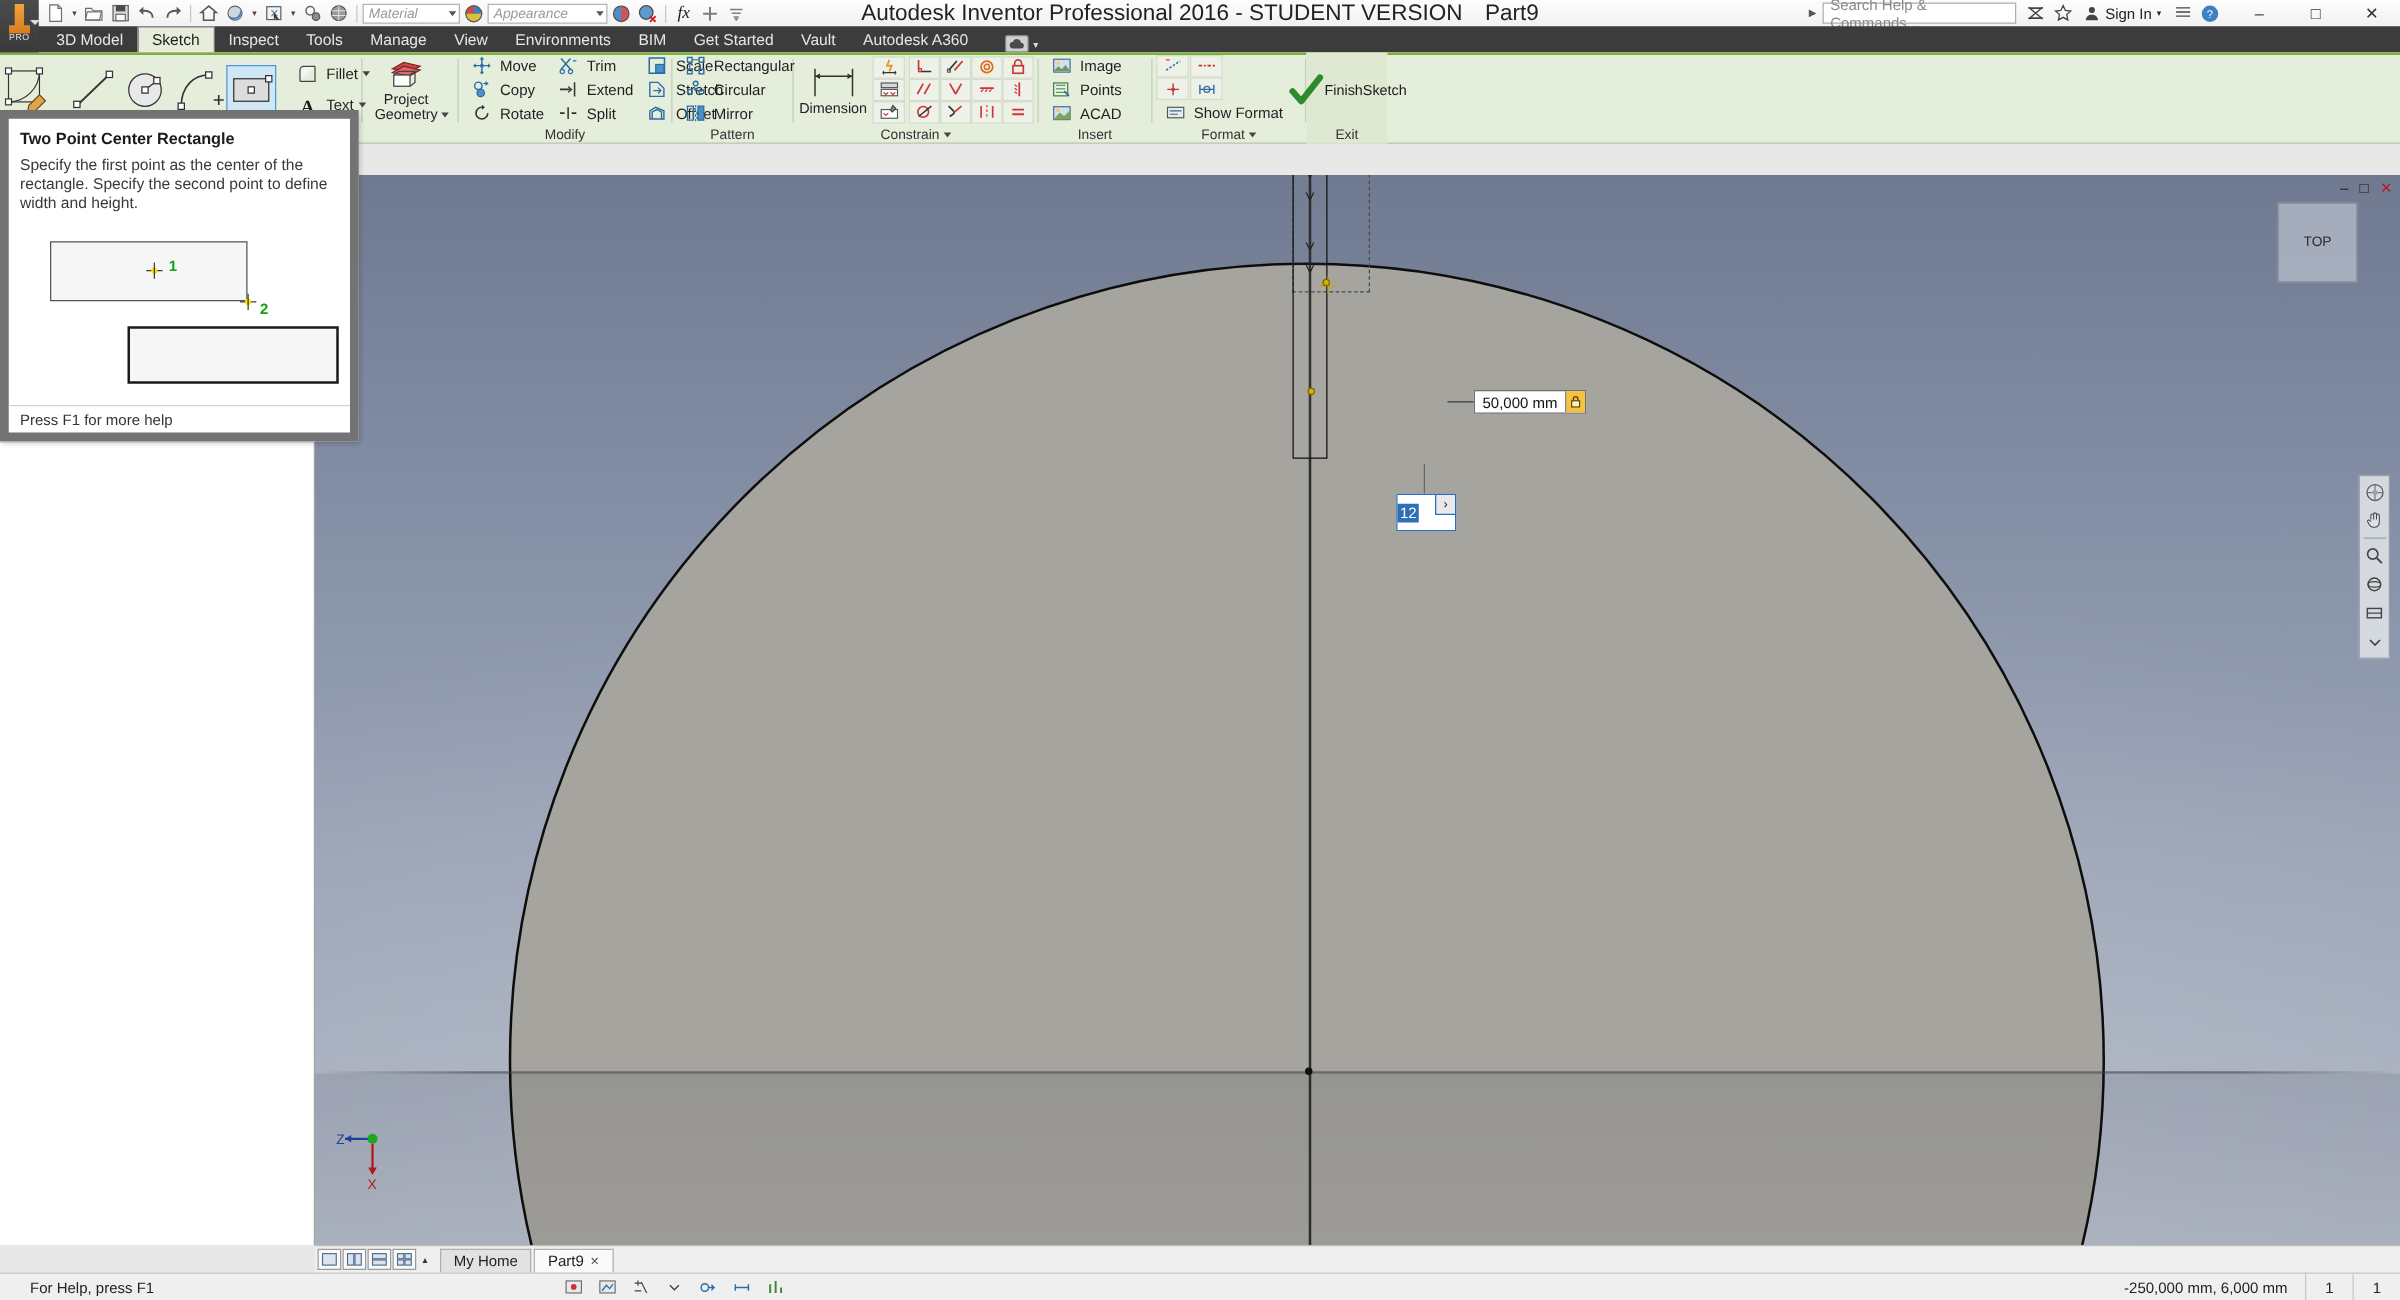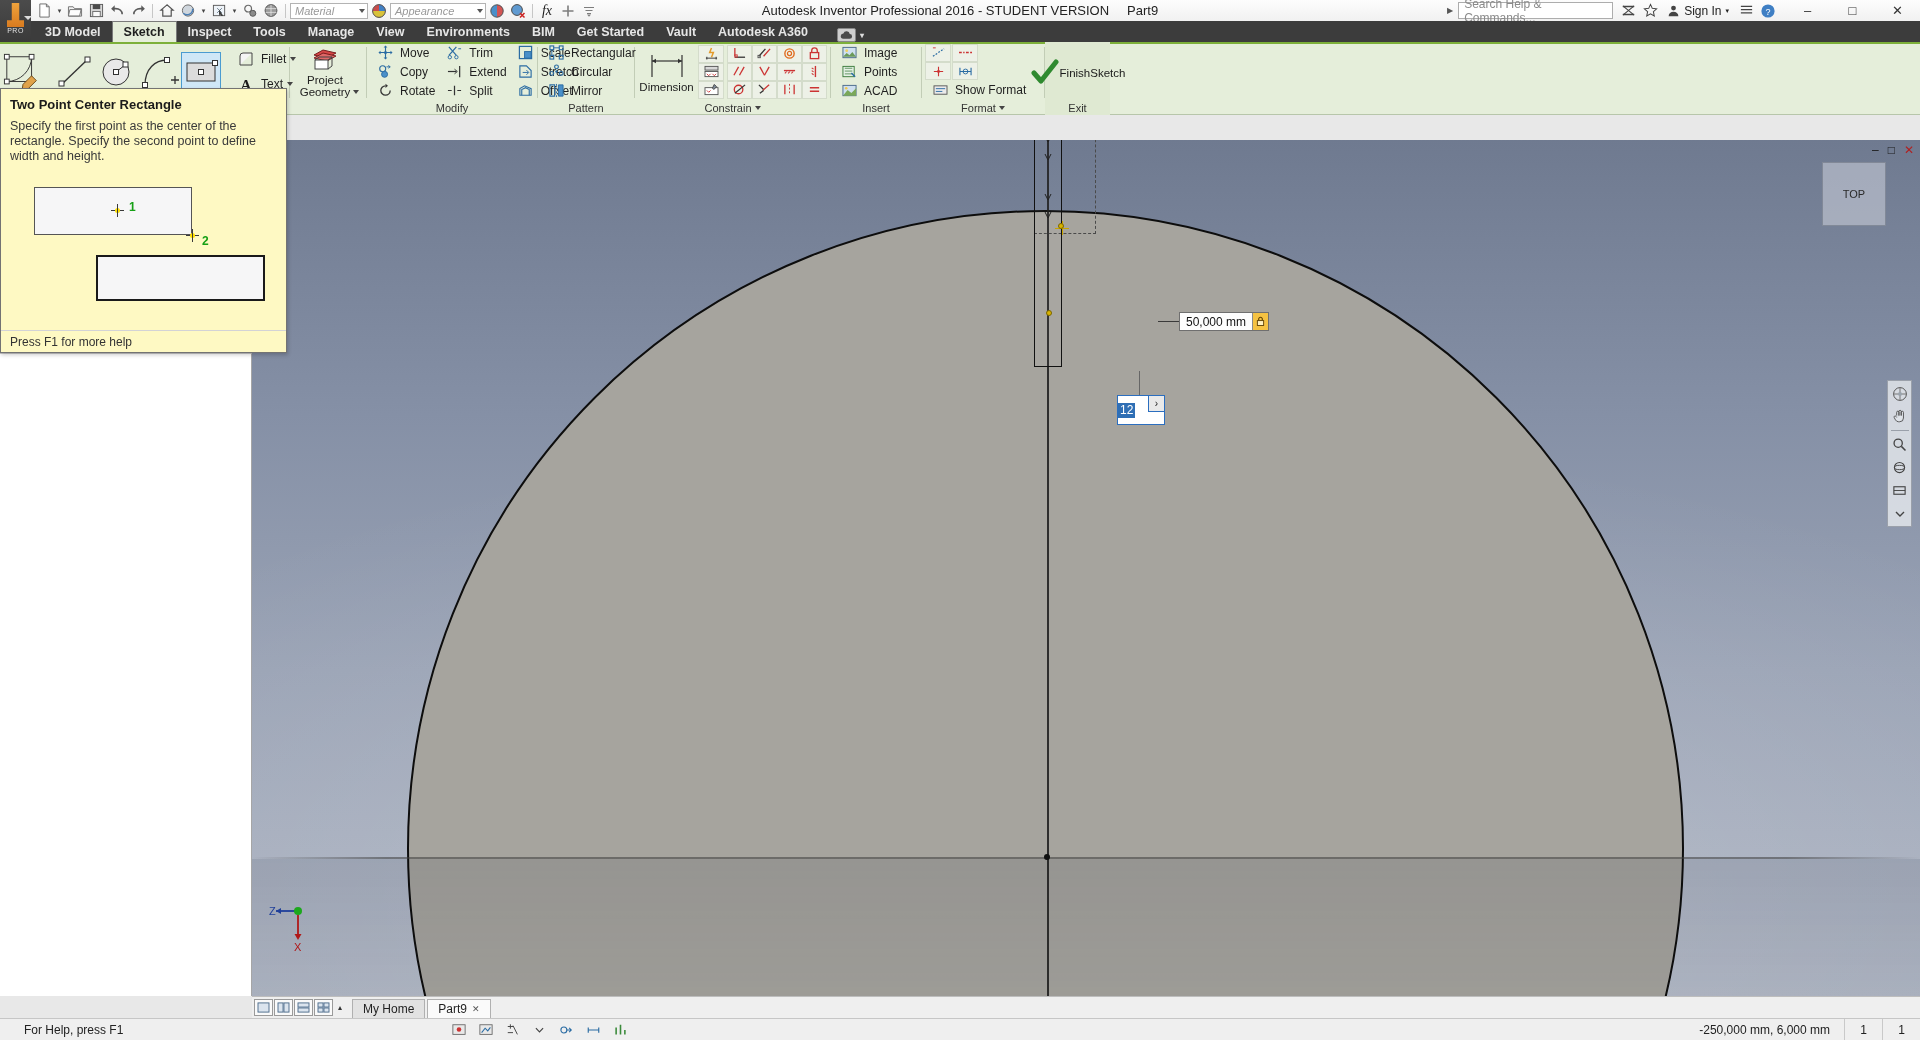--- a/index.html
+++ b/index.html
@@ -30,21 +30,21 @@
     display:flex; align-items:center; font-size:11px; color:#999;
     font-style:italic; padding-left:4px; position:relative;
   }
   .combo .arrow {
     position:absolute; right:2px; top:50%; transform:translateY(-50%);
     width:0;height:0;border-left:3.5px solid transparent;border-right:3.5px solid transparent;border-top:4px solid #555;
   }
   .apptitle {
     position:absolute; left:0; right:0; top:0; height:21px;
     display:flex; align-items:center; justify-content:center;
-    font-size:13px; color:#222; pointer-events:none;
+    font-size:18px; color:#222; pointer-events:none;
   }
   .apptitle .doc { margin-left:18px; }
 
   .title-right {
     position:absolute; right:0; top:0; height:21px; display:flex; align-items:center;
   }
   .searchwrap {
     display:flex; align-items:center; height:17px; margin-right:4px;
   }
   .search-caret { font-size:8px; color:#555; padding:0 5px; }
@@ -71,21 +71,21 @@
   }
   .applogo .pro { font-size:7px; color:#e0e0e0; letter-spacing:.5px; margin-top:0px; }
   .logo-caret {
     position:absolute; left:24px; top:16px;
     width:0;height:0;border-left:4px solid transparent;border-right:4px solid transparent;border-top:4px solid #ddd;
   }
 
   
   .tabsrow {
     position:absolute; left:0; top:21px; width:1920px; height:21px;
-    background:#3c3c3c; display:flex; align-items:flex-end;font-weight:bold;
+    background:#3c3c3c; display:flex; align-items:flex-end;
   }
   .tab {
     height:21px; padding:0 11px; display:flex; align-items:center;
     font-size:12.5px; color:#e6e6e6; cursor:default;
   }
   .tab.first { margin-left:34px; }
   .tab.active {
     background:#e6eedb; color:#1f1f1f;
     border-left:1px solid #7a7a7a; border-right:1px solid #7a7a7a; border-top:1px solid #7a7a7a;
   }
@@ -135,21 +135,21 @@
   .cg-cell.pl { background:#edf1e7; border:1px solid #d4dccb; }
   .dd-caret { width:0;height:0;border-left:3px solid transparent;border-right:3px solid transparent;border-top:4px solid #444; }
 
   .finish-panel { background:#dfe9d2; }
   .finishbtn { display:flex; flex-direction:row; align-items:center; padding:2px 8px 0; }
   .finishbtn .lbl { font-size:11.5px; line-height:12px; text-align:center; }
 
   
   .tooltip {
     position:absolute; left:0; top:88px; width:287px; height:265px;
-    background:#fef9c3; border:1px solid #737373; z-index:40;
+    background:#ffffff; border:7px solid #737373; z-index:40;
     box-shadow:1px 2px 4px rgba(0,0,0,.2);
     display:flex; flex-direction:column;
   }
   .tt-body { padding:8px 9px 0 9px; flex:1; }
   .tt-title { font-size:13px; font-weight:bold; color:#1b1b1b; margin-bottom:7px; }
   .tt-p { font-size:12.5px; color:#3a3a3a; line-height:15px; margin-bottom:11px; }
   .tt-fig { position:relative; height:125px; }
   .tt-rect1 {
     position:absolute; left:24px; top:12px; width:158px; height:48px;
     border:1px solid #555; background:#f6f6f7;

